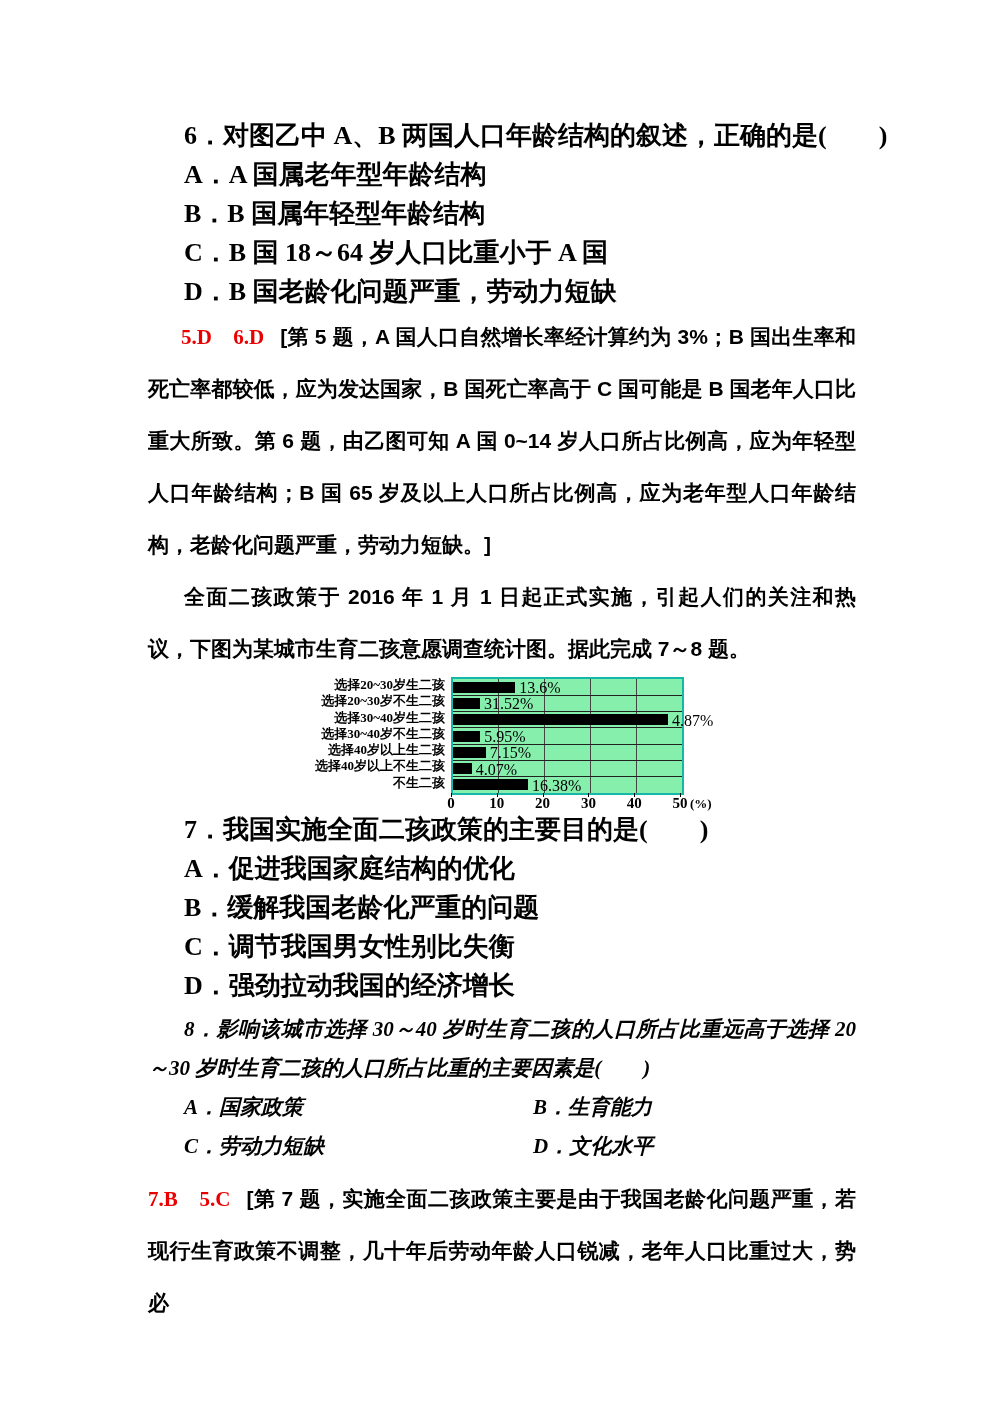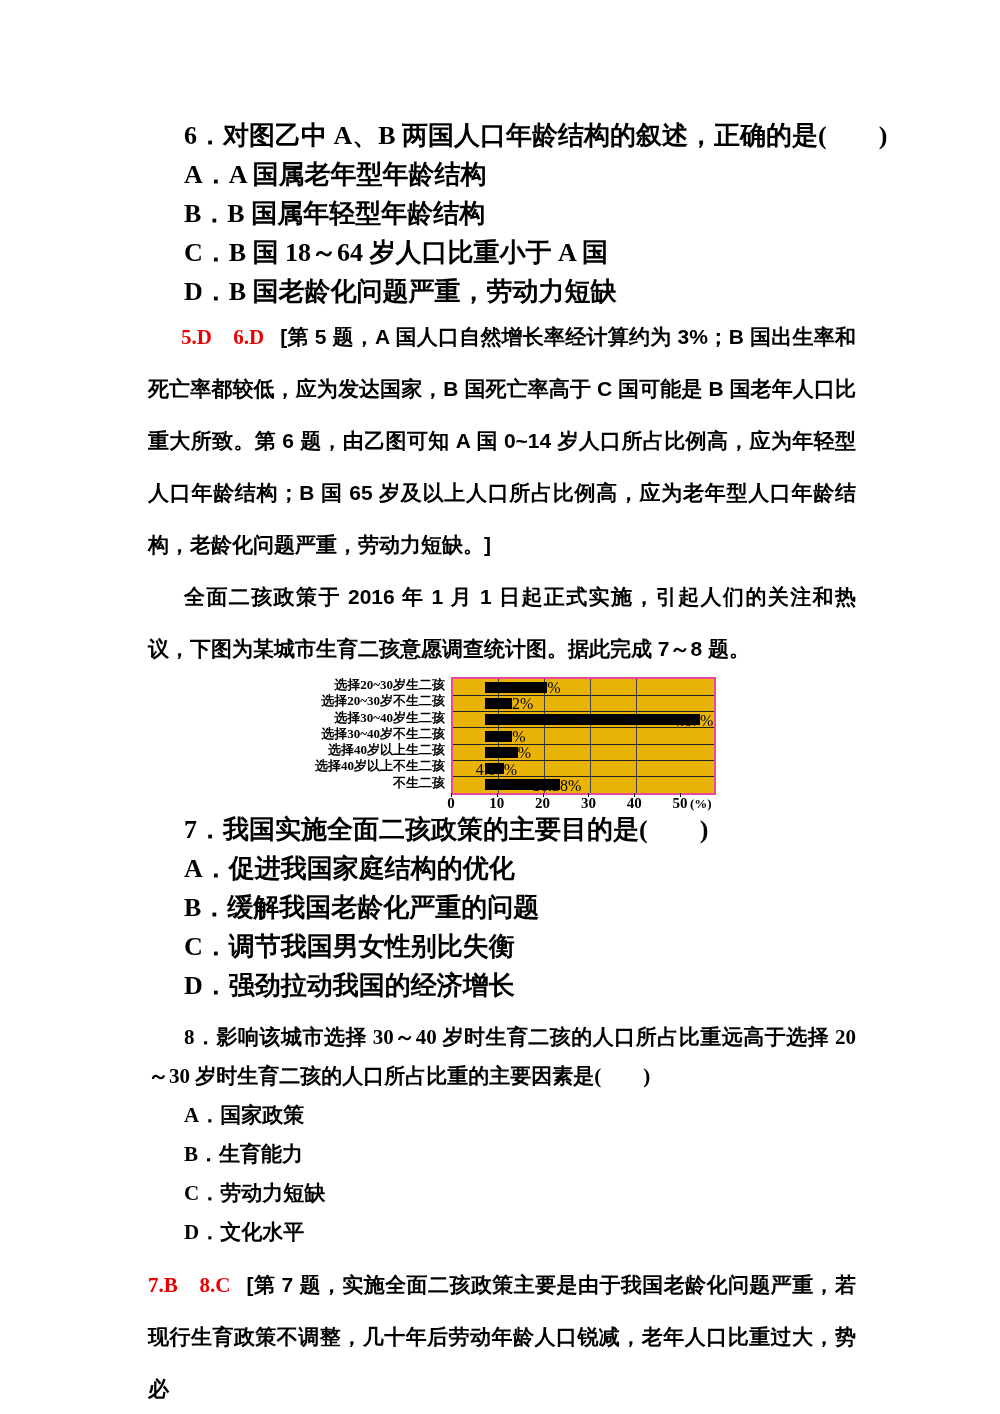--- a/index.html
+++ b/index.html
@@ -16,31 +16,31 @@
 
   
   .para {
     margin:0; font-size:21px; line-height:52px; text-align:justify;
     font-family:"Liberation Sans","DejaVu Sans",sans-serif; font-weight:bold;
   }
   .para.fl-indent { text-indent:33px; }
   .ans-label { font-family:"Liberation Serif","DejaVu Serif",serif; margin-right:16px;margin-top:46px; }
 
   
-  .opt-row { display:flex; font-size:21px; line-height:39px; padding-left:36px;flex-direction:column; }
+  .opt-row { display:flex; font-size:21px; line-height:39px; padding-left:36px; }
   .opt-col1 { width:349px; }
 
   
   .chart { position:relative; height:135px; 
            font-family:"Liberation Serif","DejaVu Serif",serif; }
   .chart-labels { position:absolute; left:0; top:2px; width:297px; }
   .cat-label { height:16.3px; line-height:16.5px; font-size:13px; text-align:right;
                white-space:nowrap; font-weight:bold; }
   .plot { position:absolute; left:303px; top:2px; width:229px; height:114px;
-          border:2px solid #ec4899; background:#eab308;padding-left:32px; }
+          border:2px solid #14b8a6; background:#86efac; }
   .gridline { position:absolute; top:0; bottom:0; width:1px; background:#444; }
   .rowline  { position:absolute; left:0; right:0; height:1px; background:#222; }
   .bar      { position:absolute; height:11px; background:#000; }
   .val-label{ position:absolute; font-size:16px; font-weight:normal; line-height:15px;
               white-space:nowrap; background:transparent; }
   .xaxis { position:absolute; left:303px; top:121px; width:229px; height:18px; }
   .xtick-label { position:absolute; transform:translateX(-50%); font-size:15px;
                  line-height:15px; font-weight:bold; }
   .x-unit { position:absolute; font-size:13px; line-height:15px; font-weight:bold; }
   .tick { position:absolute; width:1px; height:4px; background:#000; top:118px; }
@@ -117,28 +117,28 @@
       </div>
 
     <div>
       <div class="q-line">7．我国实施全面二孩政策的主要目的是(　　)</div>
       <div class="q-line">A．促进我国家庭结构的优化</div>
       <div class="q-line">B．缓解我国老龄化严重的问题</div>
       <div class="q-line">C．调节我国男女性别比失衡</div>
       <div class="q-line">D．强劲拉动我国的经济增长</div>
     </div>
 
-    <div style="margin-top:13px;">
+    <div style="margin-top:5px;font-style:italic;">
       <div class="q-wrap">8．影响该城市选择 30～40 岁时生育二孩的人口所占比重远高于选择 20～30 岁时生育二孩的人口所占比重的主要因素是(　　)</div>
       <div class="opt-row">
         <span class="opt-col1">A．国家政策</span>
         <span>B．生育能力</span>
       </div>
       <div class="opt-row">
         <span class="opt-col1">C．劳动力短缺</span>
         <span>D．文化水平</span>
       </div>
     </div>
 
-    <p class="para" style="margin-top:7px;"><span class="ans-label" style="color: rgb(234, 0, 0);">7.B　8.C</span><span>[第 7 题，实施全面二孩政策主要是由于我国老龄化问题严重，若现行生育政策不调整，几十年后劳动年龄人口锐减，老年人口比重过大，势必</span></p>
+    <p class="para" style="margin-top:7px;"><span class="ans-label" style="color: rgb(234, 0, 0);">7.B　5.C</span><span>[第 7 题，实施全面二孩政策主要是由于我国老龄化问题严重，若现行生育政策不调整，几十年后劳动年龄人口锐减，老年人口比重过大，势必</span></p>
 
   </div>
 </div>
 
 </body></html>

